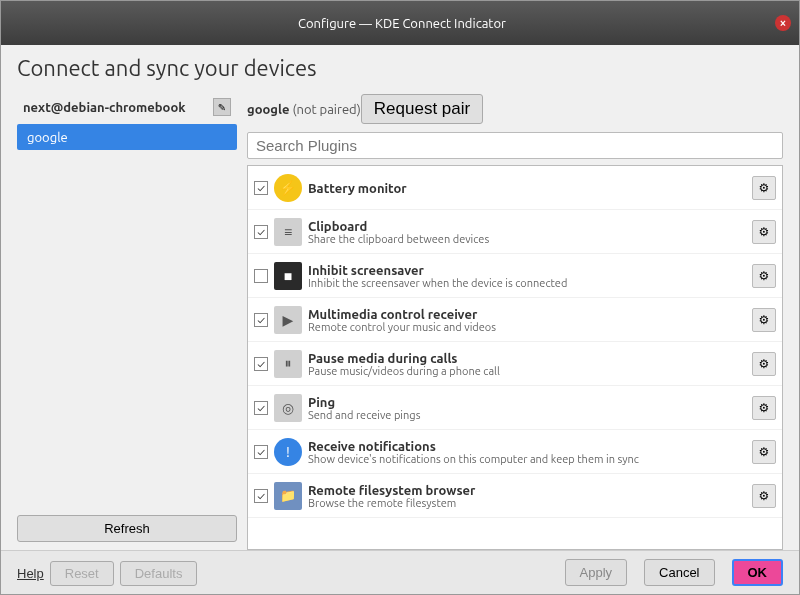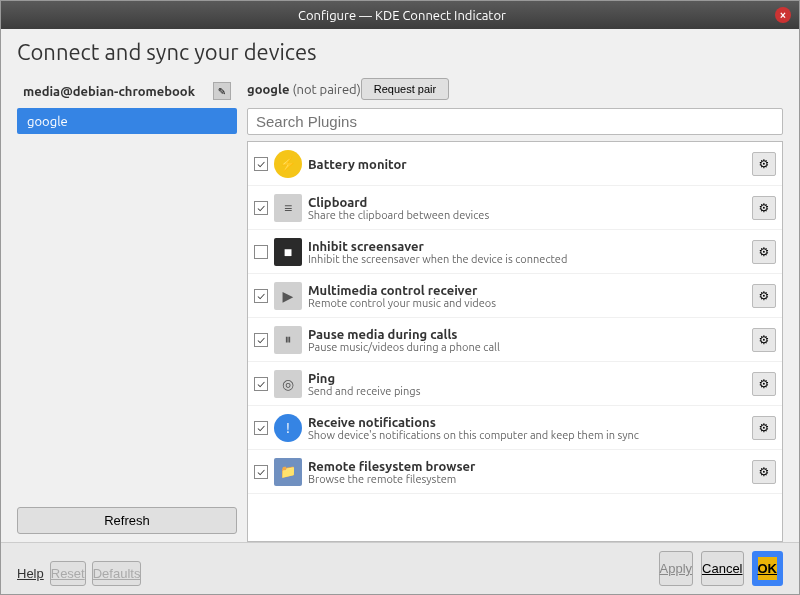--- a/index.html
+++ b/index.html
@@ -23,21 +23,21 @@
       flex-direction: column;
       box-shadow: 2px 2px 8px rgba(0,0,0,0.4);
     }
     .titlebar {
       background: linear-gradient(to bottom, #5a5a5a, #3c3c3c);
       color: #fff;
       padding: 5px 8px;
       display: flex;
       align-items: center;
       justify-content: space-between;
-      height: 28px;
+      height: 44px;
     }
     .titlebar-title {
       flex: 1;
       text-align: center;
       font-size: 13px;
       font-weight: normal;
     }
     .titlebar-close {
       width: 16px;
       height: 16px;
@@ -133,21 +133,21 @@
     }
     .device-status-label span.dname {
       font-weight: bold;
       color: #333;
     }
     .request-pair-btn {
       background: #e0e0e0;
       border: 1px solid #aaa;
       padding: 4px 12px;
       cursor: pointer;
-      font-size: 11px;
+      font-size: 17px;
       border-radius: 3px;
     }
     .search-plugins {
       border: 1px solid #bbb;
       padding: 4px 8px;
       font-size: 15px;
       color: #888;
       margin-bottom: 6px;
       background: #fff;
       outline: none;
@@ -241,38 +241,37 @@
       padding: 8px 16px;
       background: #e8e8e8;
       border-top: 1px solid #ccc;
     }
     .bottom-left {
       display: flex;
       gap: 6px;
     }
     .bottom-right {
       display: flex;
-      gap: 8px;
+      gap: 17px;
     }
     .btn {
       background: #e0e0e0;
       border: 1px solid #aaa;
-      padding: 4px 0;
+      padding: 4px 14px;
       cursor: pointer;
       font-size: 13px;
       border-radius: 3px;
-      text-decoration: underline;
     }
     .btn.disabled {
       color: #aaa;
       cursor: default;
     }
     .btn.primary {
-      background: #eab308;
-      border: 6px solid #3b82f6;
+      background: #ec4899;
+      border: 2px solid #3b82f6;
       font-weight: bold;
     }
     .btn.apply { color: #888; cursor: default; }
     .help-btn {
       text-decoration: underline;
       background: transparent;
       border: none;
       cursor: pointer;
       font-size: 13px;
       color: #333;
@@ -289,21 +288,21 @@
     <button class="titlebar-close">×</button>
   </div>
 
   <div class="content-area">
     <div class="page-title">Connect and sync your devices</div>
 
     <div class="main-body">
 
       <div class="left-panel">
         <div class="device-header">
-          <span class="device-name">media@debian-chromebook</span>
+          <span class="device-name">next@debian-chromebook</span>
           <div class="edit-icon">✎</div>
         </div>
         <div class="device-item">google</div>
         <div style="flex:1"></div>
         <button class="refresh-btn">Refresh</button>
       </div>
 
       <div class="right-panel">
         <div class="device-status-bar">
           <span class="device-status-label">

